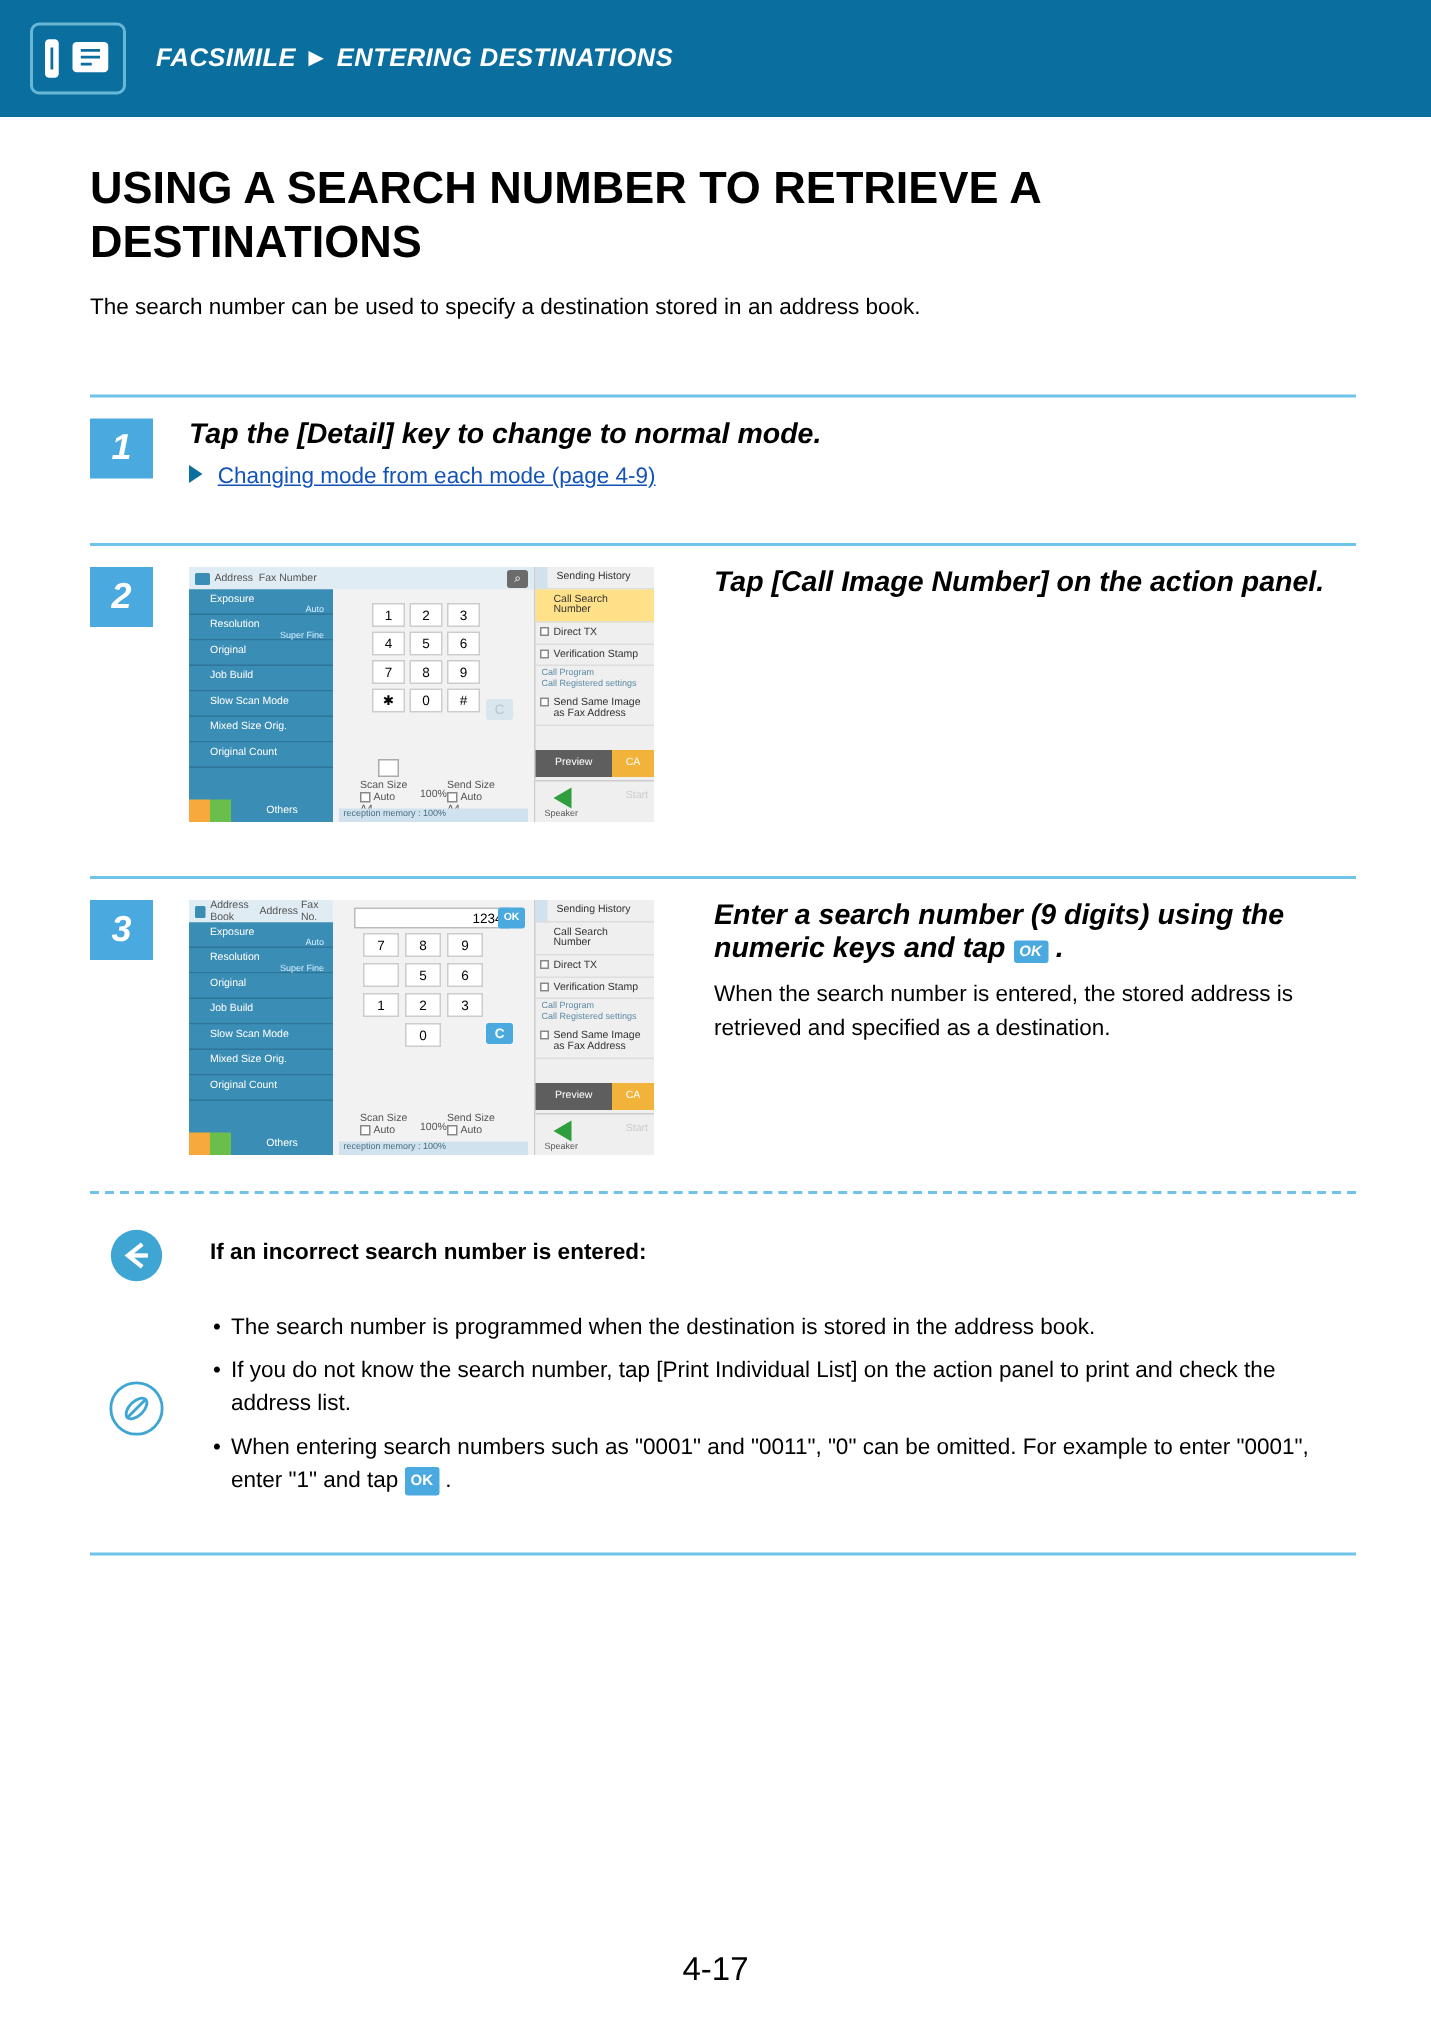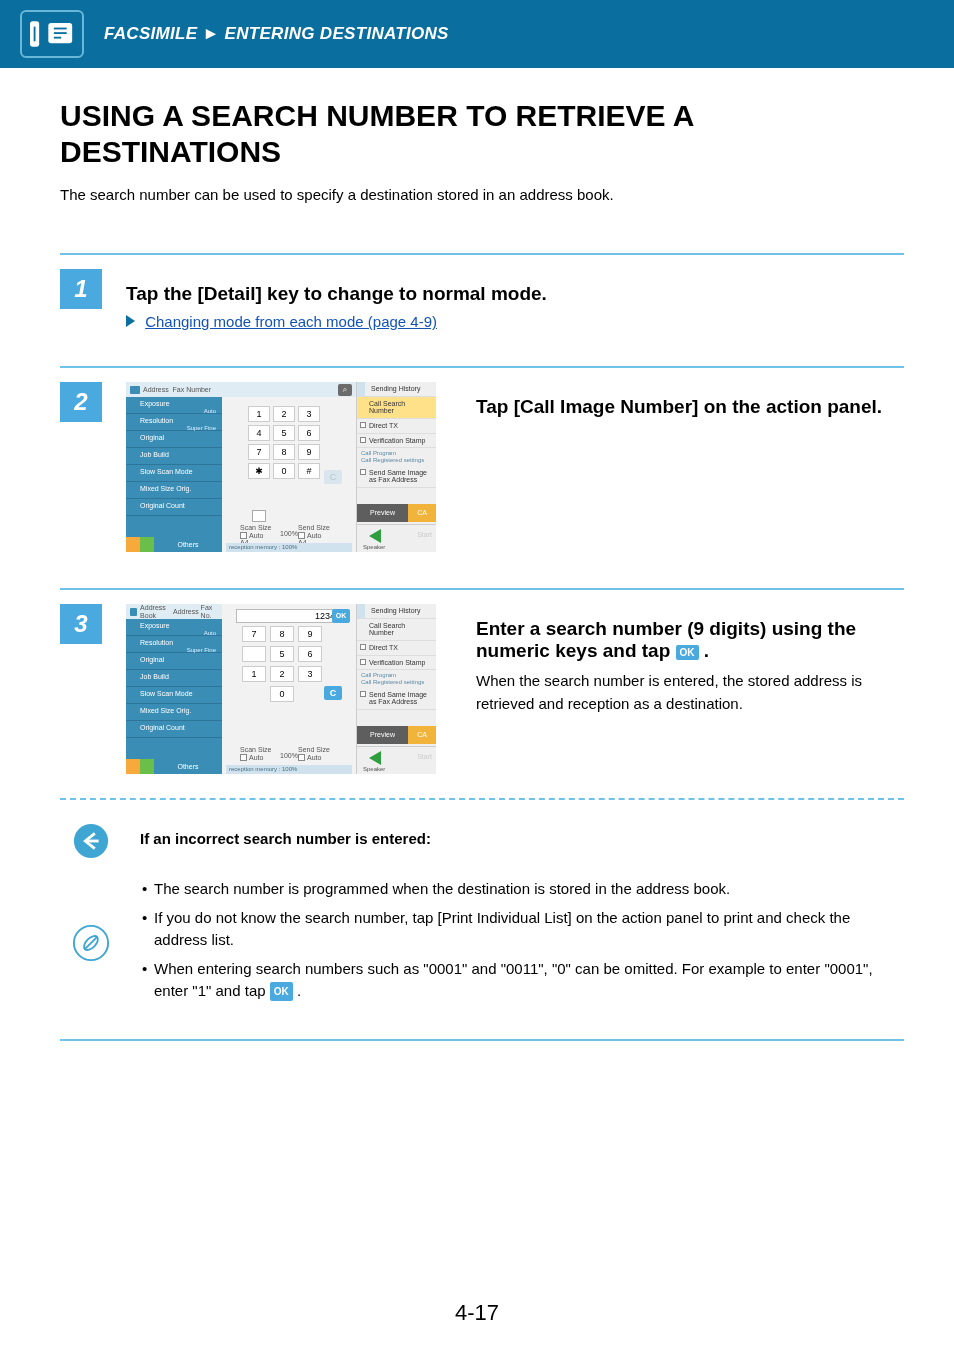--- a/index.html
+++ b/index.html
@@ -5,21 +5,21 @@
   * { box-sizing: border-box; }
   body {
     margin: 0;
     font-family: Arial, Helvetica, sans-serif;
     color: #000;
     background: #fff;
     width: 954px;
   }
   .top-band {
     background: #0a6e9e;
-    height: 68px;
+    height: 78px;
     display: flex;
     align-items: center;
     padding-left: 20px;
     margin-bottom: 30px;
   }
   .top-icons {
     width: 64px;
     height: 48px;
     background: #0a6e9e;
     border: 2px solid #69b7d6;
@@ -66,21 +66,22 @@
     display: flex;
     align-items: center;
     justify-content: center;
     margin-right: 24px;
     flex-shrink: 0;
   }
   .step-body { flex: 1; }
   .step-heading {
     font-size: 19px;
     font-weight: bold;
-    margin: 14px 0 8px 0;
+    margin: 0 0 8px 0;
+    font-style: italic;
   }
   .link-line { font-size: 15px; }
   .triangle-r {
     display: inline-block;
     width: 0; height: 0;
     border-top: 6px solid transparent;
     border-bottom: 6px solid transparent;
     border-left: 9px solid #0a6e9e;
     vertical-align: baseline;
     margin-right: 6px;
@@ -407,21 +408,21 @@
                 <div class="start">Start</div>
               </div>
             </div>
           </div>
           <div>
             <div class="step-heading">
               <span>Enter a search number (9 digits) using the numeric keys and tap </span>
               <span class="ok-chip">OK</span>
               <span> .</span>
             </div>
-            <div style="font-size:15px; line-height:1.5;">When the search number is entered, the stored address is retrieved and reception as a destination.</div>
+            <div style="font-size:15px; line-height:1.5;">When the search number is entered, the stored address is retrieved and specified as a destination.</div>
           </div>
         </div>
       </div>
     </div>
 
     <hr class="dash-line">
 
     <div class="note-block">
       <div class="note-row">
         <div class="note-icon">

